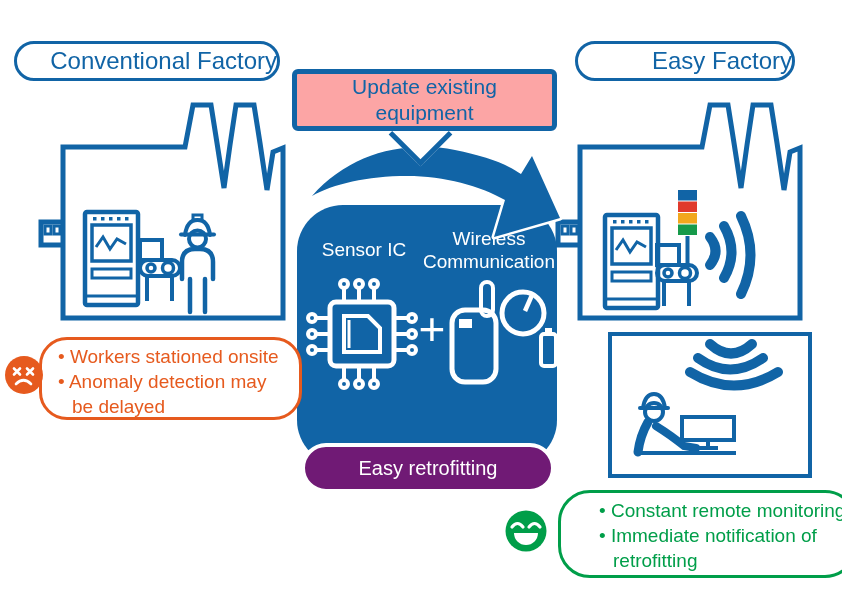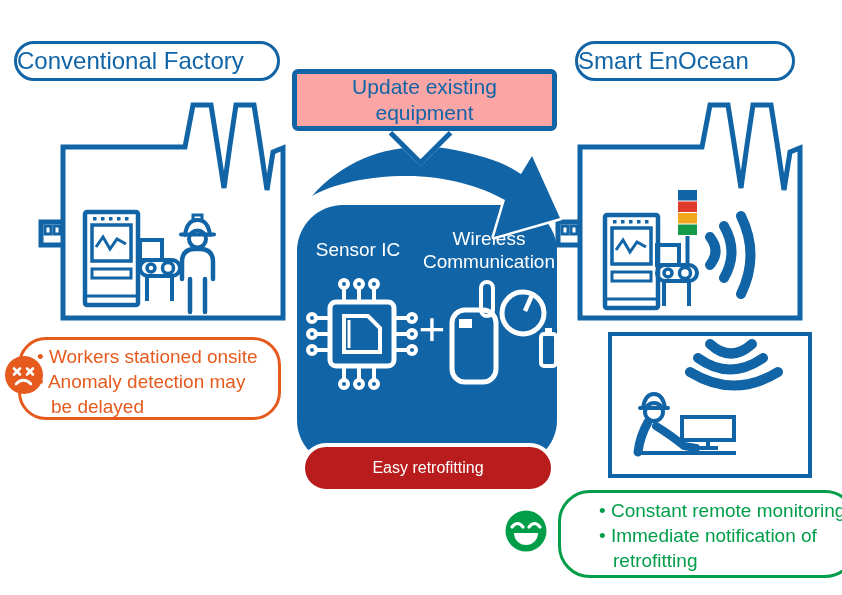--- a/index.html
+++ b/index.html
@@ -5,21 +5,21 @@
   html,body { margin:0; padding:0; background:#fff; }
   #canvas {
     position:relative; width:842px; height:595px; background:#ffffff;
     font-family:"Liberation Sans", sans-serif; overflow:hidden;
   }
   .abs { position:absolute; }
 
   
   .outline-label {
     position:absolute; border:3px solid #1164a6; border-radius:23px;
-    color:#1164a6; text-align:left; font-size:24px; background:#fff;
+    color:#1164a6; text-align:right; font-size:24px; background:#fff;
   }
   #label-conventional { left:14px; top:41px; width:260px; height:34px; line-height:33px; }
   #label-smart        { left:575px; top:41px; width:214px; height:34px; line-height:33px; }
 
   
   #callout {
     position:absolute; left:292px; top:69px; width:255px; height:52px;
     border:5px solid #1164a6; border-radius:6px; background:#fca5a5; z-index:7;
     color:#1164a6; font-size:21px; line-height:26px; text-align:center;
     white-space:pre-line;
@@ -31,36 +31,36 @@
   }
 
   #arrow-svg { position:absolute; left:295px; top:128px; z-index:5; }
 
   
   #module-box {
     position:absolute; left:297px; top:205px; width:260px; height:261px;
     background:#1164a6; border-radius:46px; z-index:1;
   }
   .module-text { position:absolute; color:#fff; font-size:19px; text-align:center; white-space:pre-line; }
-  #sensor-label   { left:0;  top:34px;  width:122px; }
+  #sensor-label   { left:6px;  top:34px;  width:122px; }
   #wireless-label { left:121px; top:22px; width:142px; line-height:23px; }
   #plus-sign      { left:110px; top:97px; width:50px; font-size:46px; font-weight:400; }
   #protocols      { left:121px; top:176px; width:142px; line-height:24px; }
 
   #retrofit-pill {
     position:absolute; left:302px; top:444px; width:246px; height:42px;
-    background:#b91c1c; border:3px solid #ffffff; border-radius:25px; z-index:2;
-    color:#fff; font-size:16px; line-height:42px; text-align:center;
+    background:#701a75; border:3px solid #ffffff; border-radius:25px; z-index:2;
+    color:#fff; font-size:20px; line-height:42px; text-align:center;
     box-shadow:0 0 0 1px #fff;
   }
 
   
   .note-bubble { position:absolute; background:#fff; z-index:3; }
   #issues-bubble {
-    left:18px; top:337px; width:233px; height:71px;
+    left:39px; top:337px; width:233px; height:71px;
     border:3px solid #e65a1e; border-radius:28px; padding:4px 8px 2px 16px;
   }
   #benefits-bubble {
     left:558px; top:490px; width:249px; height:75px;
     border:3px solid #009e49; border-radius:32px; padding:5px 6px 2px 38px;
   }
   .note-list { margin:0; padding:0; list-style:none; }
   #issues-bubble  .note-list li { color:#e65a1e; }
   #benefits-bubble .note-list li { color:#009e49; }
   .note-list li {
@@ -78,21 +78,21 @@
     position:absolute; left:608px; top:332px; width:196px; height:138px;
     border:4px solid #1164a6; background:#fff; z-index:1;
   }
 </style>
 </head>
 <body>
 
 <div id="canvas">
 
   <div class="outline-label" id="label-conventional">Conventional Factory</div>
-  <div class="outline-label" id="label-smart">Smart EnOcean</div>
+  <div class="outline-label" id="label-smart">Easy Factory</div>
 
   <svg class="abs" style="left:35px; top:95px;" width="260" height="230" viewBox="0 0 260 230" fill="none" stroke="#1164a6">
     <path stroke-width="5" stroke-linejoin="miter" d="M 28 223 V 52 H 150 L 158 10 H 176 L 182 48 L 189 93 L 195 50 L 201 10 H 219 L 225 48 L 232 95 L 238 57 L 248 53 V 223 Z"></path>
     <path stroke-width="5" d="M 28 127 H 6 V 150 H 28"></path>
     <rect x="10" y="131" width="6" height="8" stroke-width="3"></rect>
     <rect x="19" y="131" width="6" height="8" stroke-width="3"></rect>
     <g transform="translate(50,117)">
       <rect x="0" y="0" width="53" height="93" rx="2" stroke-width="4.5"></rect>
       <g fill="#1164a6" stroke="none">
         <rect x="8" y="5" width="3.5" height="3.5"></rect>

